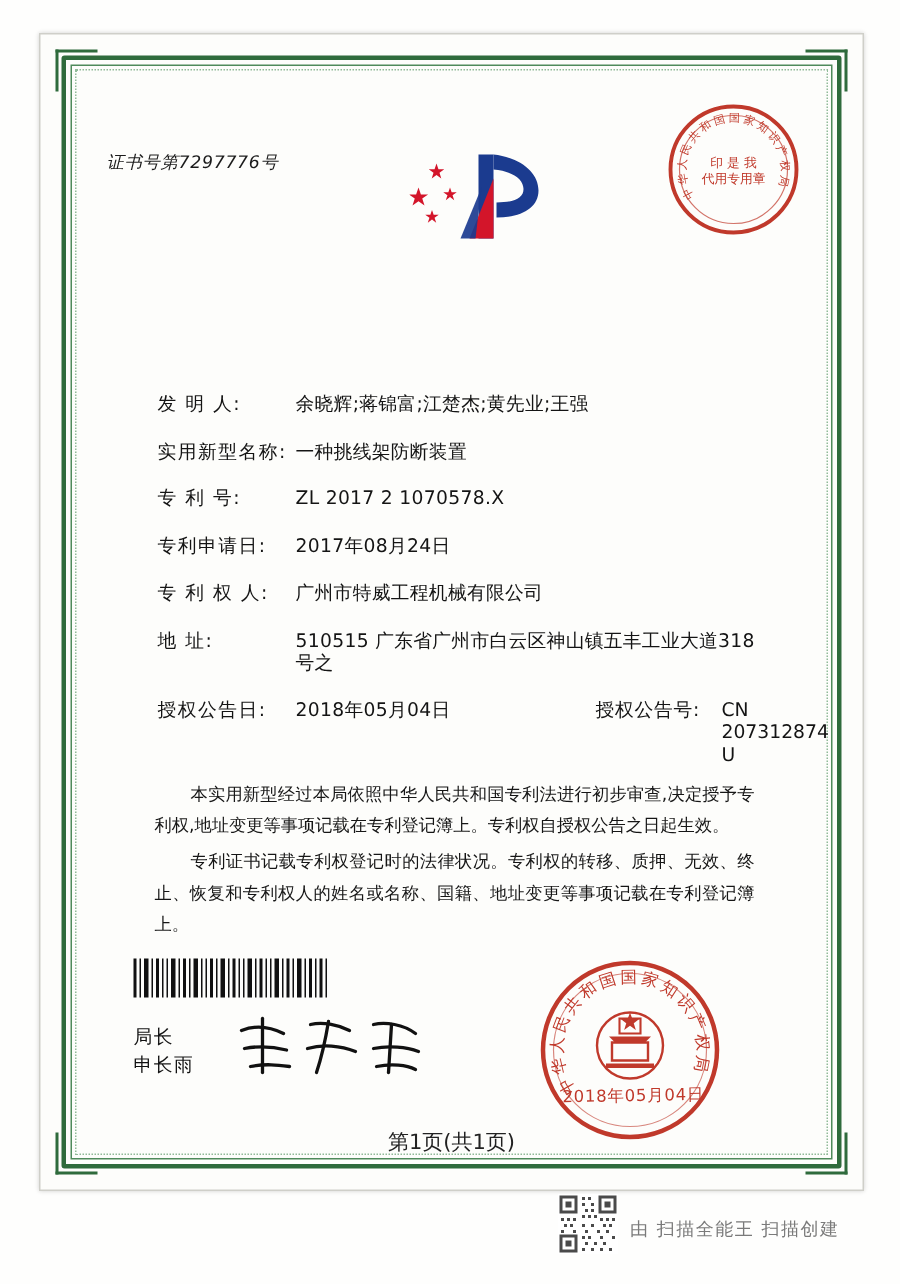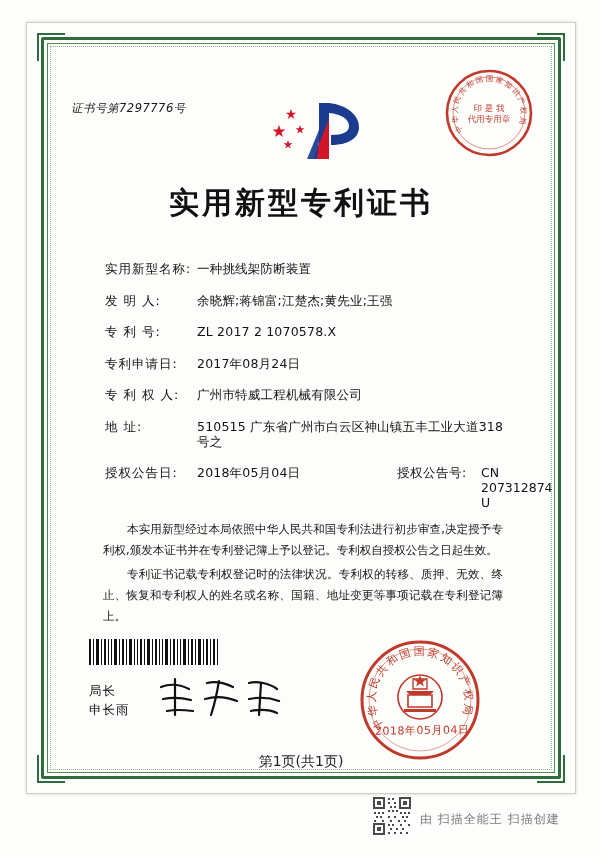--- a/index.html
+++ b/index.html
@@ -291,30 +291,29 @@
           <text transform="rotate(86 46 46)" x="46" y="14" text-anchor="middle">权</text>
           <text transform="rotate(103 46 46)" x="46" y="14" text-anchor="middle">局</text>
         </g>
         <g fill="#c0392b" font-family="DejaVu Sans, sans-serif" font-size="8.5" text-anchor="middle">
           <text x="46" y="44">印 是 我</text>
           <text x="46" y="55">代用专用章</text>
         </g>
       </svg>
     </div>
 
-    <div class="title">实用新型专利证书</div>
 
     <div class="fields">
+      <div class="field-row">
+        <div class="field-label">发 明 人:</div>
+        <div class="field-value">余晓辉;蒋锦富;江楚杰;黄先业;王强</div>
+      </div>
       <div class="field-row">
         <div class="field-label">实用新型名称:</div>
         <div class="field-value">一种挑线架防断装置</div>
-      </div>
-      <div class="field-row">
-        <div class="field-label">发 明 人:</div>
-        <div class="field-value">余晓辉;蒋锦富;江楚杰;黄先业;王强</div>
       </div>
       <div class="field-row">
         <div class="field-label">专 利 号:</div>
         <div class="field-value">ZL 2017 2 1070578.X</div>
       </div>
       <div class="field-row">
         <div class="field-label">专利申请日:</div>
         <div class="field-value">2017年08月24日</div>
       </div>
       <div class="field-row">
@@ -327,21 +326,21 @@
       </div>
       <div class="field-row split">
         <div class="field-label">授权公告日:</div>
         <div class="field-value">2018年05月04日</div>
         <div class="field-label2">授权公告号:</div>
         <div class="field-value2">CN 207312874 U</div>
       </div>
     </div>
 
     <div class="body-text">
-      <p>本实用新型经过本局依照中华人民共和国专利法进行初步审查,决定授予专利权,颁发本证书并在专利登记簿上予以登记。专利权自授权公告之日起生效。</p>
+      <p>本实用新型经过本局依照中华人民共和国专利法进行初步审查,决定授予专利权,地址变更等事项记载在专利登记簿上。专利权自授权公告之日起生效。</p>
       <p>专利证书记载专利权登记时的法律状况。专利权的转移、质押、无效、终止、恢复和专利权人的姓名或名称、国籍、地址变更等事项记载在专利登记簿上。</p>
     </div>
 
     <div class="barcode">
       <span style="left:0;width:2px"></span>
         <span style="left:4px;width:1px"></span>
       <span style="left:7px;width:3px"></span>
         <span style="left:12px;width:1px"></span>
       <span style="left:15px;width:2px"></span>
         <span style="left:19px;width:1px"></span>

